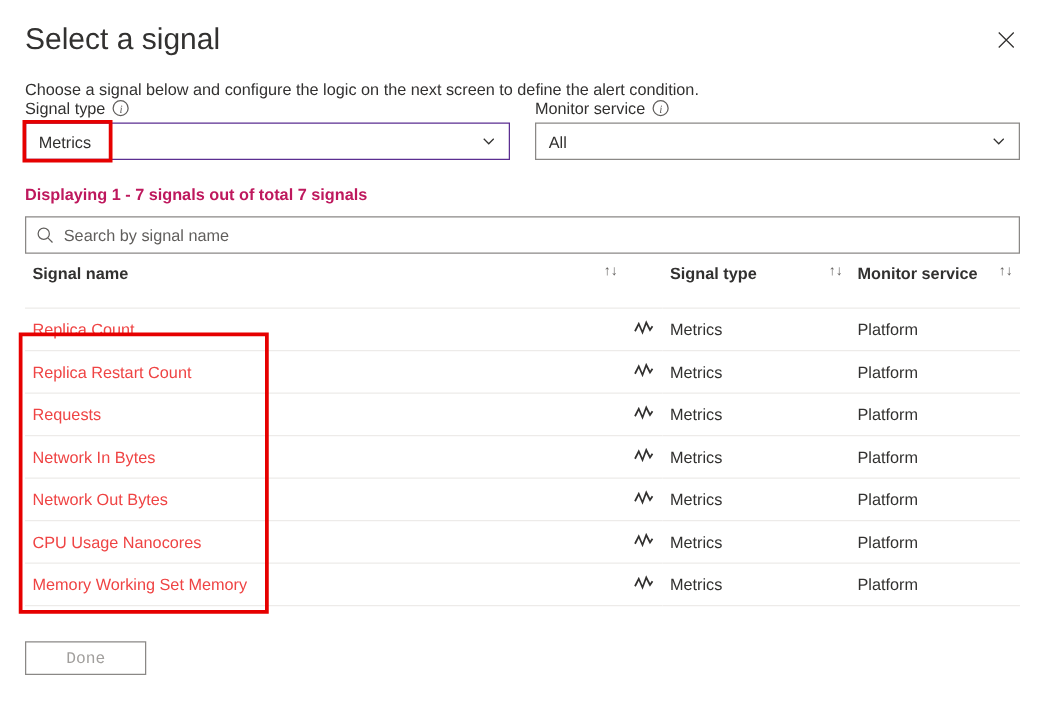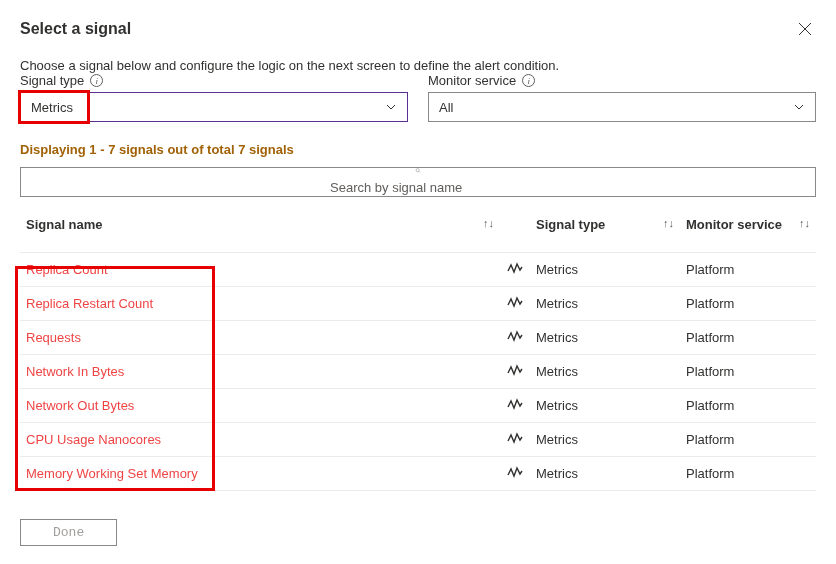--- a/index.html
+++ b/index.html
@@ -6,41 +6,41 @@
   body {
     margin: 0;
     padding: 18px 20px;
     font-family: "Segoe UI", Arial, sans-serif;
     font-size: 13px;
     color: #323130;
     width: 836px;
     background: #fff;
   }
   .header { display:flex; justify-content:space-between; align-items:center; margin-bottom:18px; }
-  .title { font-size:16px; font-weight:700; }
+  .title { font-size:24px; font-weight:400; }
   .close { font-size:16px; color:#323130; cursor:pointer; padding:4px; }
   .subtitle { font-size:13px; }
   .filters { display:flex; gap:20px; margin-bottom:20px; }
   .filter { flex:1; display:flex; flex-direction:column; }
   .filter-label { font-size:13px; margin-bottom:4px; display:flex; align-items:center; gap:6px; }
   .info-icon { display:inline-flex; width:13px; height:13px; border:1px solid #605e5c; border-radius:50%; align-items:center; justify-content:center; font-size:9px; color:#605e5c; font-style:italic; font-family:serif; }
   .select {
     position:relative; border:1px solid #8a8886; height:30px; display:flex;
     align-items:center; padding:0 10px; cursor:pointer; background:#fff;
   }
   .select.active { border:1px solid #5b2e91; }
   .select .chev { margin-left:auto; }
   .red-box {
     position:absolute; left:-3px; top:-3px; bottom:-3px; width:72px;
     border:3px solid #e60000; pointer-events:none;
   }
-  .status { font-weight:600; margin-bottom:10px; color:#a16207; }
+  .status { font-weight:600; margin-bottom:10px; color:#be185d; }
   .search {
     border:1px solid #8a8886; height:30px; display:flex; align-items:center;
-    padding:0 8px; gap:6px; margin-bottom:12px;flex-direction:column;
+    padding:0 8px; gap:6px; 
   }
   .search input {
     border:none; outline:none; flex:1; font-size:13px; font-family:inherit;
     color:#323130; background:transparent;
   }
   .search input::placeholder { color:#605e5c; }
   .table { width:100%; border-collapse:collapse; }
   .table th {
     text-align:left; font-weight:600; font-size:13px; padding:8px 6px 20px;
     border-bottom:1px solid #edebe9; position:relative;

